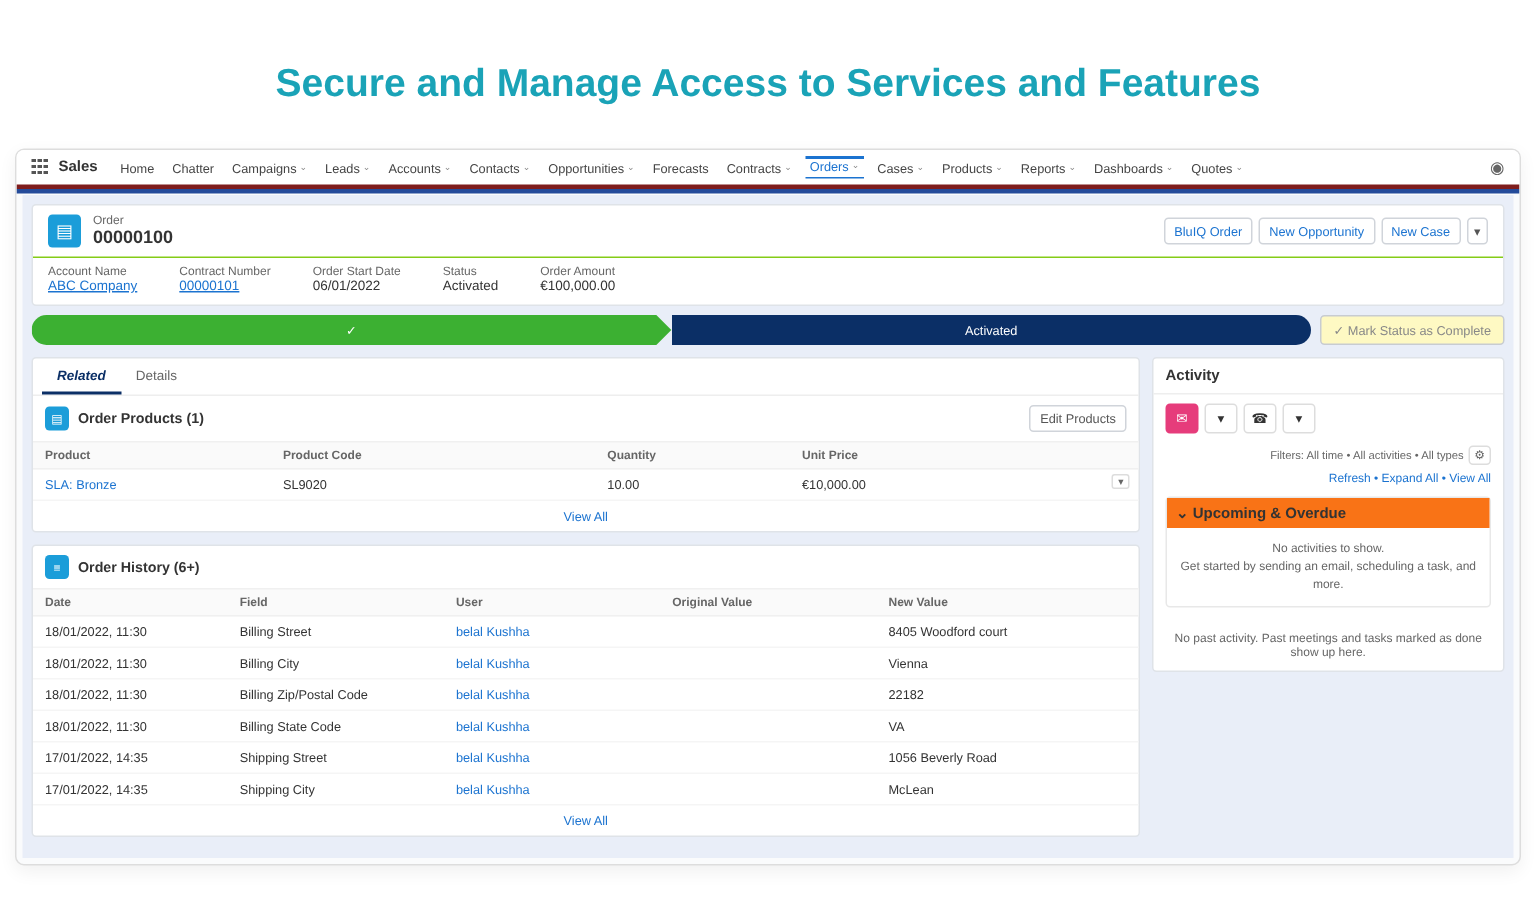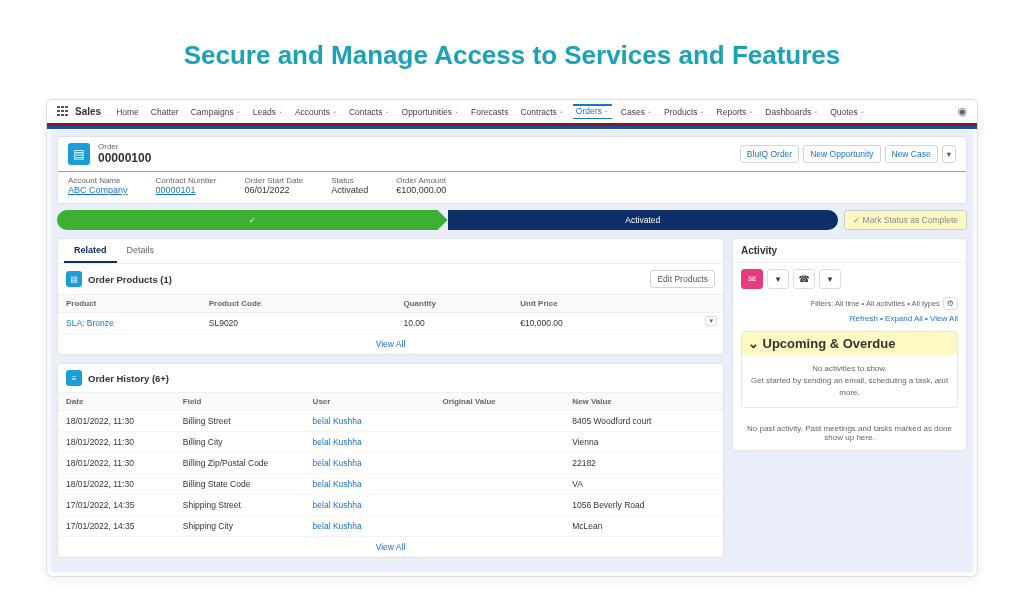--- a/index.html
+++ b/index.html
@@ -1,17 +1,17 @@
 <!DOCTYPE html>
 <html><head>
 <meta charset="utf-8">
 <style>
   * { box-sizing: border-box; margin: 0; padding: 0; }
   body { font-family: -apple-system, "Helvetica Neue", Arial, sans-serif; background: #fff; width: 1024px; height: 608px; overflow: hidden; font-size: 10px; color: #333; }
-  .wrap { width: 932px; margin: 0 auto; padding-top: 40px; }
+  .wrap { width: 1004px; margin: 0 auto; padding-top: 40px; }
   h1.title { text-align: center; color: #1aa3b7; font-size: 26px; font-weight: 700; margin-bottom: 28px; }
   .app-frame { border: 1px solid #ddd; border-radius: 6px; background: #fafbfc; box-shadow: 0 4px 12px rgba(0,0,0,0.06); overflow: hidden; }
   .navbar { display: flex; align-items: center; background: #fff; border-bottom: 3px solid #7f1d1d; padding: 4px 10px; gap: 6px; font-size: 8.5px; }
   .waffle { width: 12px; height: 12px; display: grid; grid-template-columns: repeat(3,2.5px); grid-template-rows: repeat(3,2.5px); gap: 1.5px; }
   .waffle span { background: #555; width: 2.5px; height: 2.5px; }
   .app-name { font-weight: 700; font-size: 10px; margin-right: 6px; }
   .nav-item { color: #444; padding: 2px 3px; white-space: nowrap; cursor: pointer; display: flex; gap: 2px; }
   .nav-item.active { border-top: 2px solid #1b73d0; border-bottom: 1px solid #1b73d0; color: #1b73d0; padding-top: 0; }
   .chev { font-size: 6px; color: #888; }
   .nav-right { margin-left: auto; color: #666; font-size: 11px; }
@@ -35,21 +35,21 @@
   .stage-seg { flex: 1; display: flex; align-items: center; justify-content: center; color: #fff; font-size: 8.5px; position: relative; }
   .stage-seg.done { background: #3cb032; clip-path: polygon(0 0, calc(100% - 10px) 0, 100% 50%, calc(100% - 10px) 100%, 0 100%); }
   .stage-seg.current { background: #0b2f66; }
   .mark-btn { background: #fef9c3; border: 1px solid #c8ccd1; border-radius: 3px; padding: 4px 8px; font-size: 8.5px; color: #888; }
   .cols { display: flex; gap: 8px; }
   .left { flex: 1; }
   .right { width: 235px; }
   .card { background: #fff; border: 1px solid #dfe3e8; border-radius: 3px; margin-bottom: 8px; }
   .tabs { display: flex; border-bottom: 1px solid #eee; padding: 0 6px; font-size: 9px; }
   .tab { padding: 6px 10px; color: #666; cursor: pointer; }
-  .tab.active { color: #0b2f66; border-bottom: 2px solid #0b2f66; font-weight: 600; }
+  .tab.active { color: #0b2f66; border-bottom: 2px solid #0b2f66; font-weight: 600; font-style: italic; }
   .section-head { display: flex; align-items: center; padding: 6px 8px; }
   .section-icon { width: 16px; height: 16px; background: #1b9dd9; border-radius: 3px; margin-right: 6px; display:flex;align-items:center;justify-content:center;color:#fff;font-size:8px;}
   .section-title { font-size: 9.5px; font-weight: 600; }
   .section-head .btn { margin-left: auto; color: #555; }
   .tbl-head { display: flex; padding: 4px 8px; background: #fafafa; border-top: 1px solid #f0f0f0; border-bottom: 1px solid #f0f0f0; font-size: 8px; color: #666; font-weight: 600; }
   .tbl-row { display: flex; padding: 5px 8px; border-bottom: 1px solid #f5f5f5; font-size: 8.5px; position: relative; }
   .view-all { text-align: center; padding: 5px; font-size: 8.5px; color: #1b73d0; cursor: pointer; }
   .link { color: #1b73d0; cursor: pointer; }
   .caret-box { position: absolute; right: 6px; top: 3px; border: 1px solid #ddd; border-radius: 2px; padding: 0 3px; font-size: 7px; color: #666; cursor:pointer; }
   
@@ -64,21 +64,21 @@
   .oh-c4 { flex: 0 0 20%; }
   .oh-c5 { flex: 1; }
   .activity-title { padding: 6px 8px; font-size: 10px; font-weight: 600; border-bottom: 1px solid #eee; }
   .activity-actions { display: flex; gap: 4px; padding: 6px 8px; }
   .act-btn { width: 22px; height: 20px; border: 1px solid #ddd; border-radius: 3px; display:flex;align-items:center;justify-content:center; font-size: 9px; cursor:pointer; }
   .act-btn.pink { background: #e63c7b; color: #fff; border-color: #e63c7b; }
   .filter-row { padding: 2px 8px; text-align: right; font-size: 7.5px; color: #666; display:flex; justify-content:flex-end; align-items:center; gap:3px;}
   .gear { border: 1px solid #ddd; border-radius: 3px; padding: 1px 3px; font-size: 8px; cursor:pointer; }
   .link-row { padding: 2px 8px 8px; text-align: right; font-size: 8px; color: #1b73d0; }
   .upover { border: 1px solid #e8e8e8; border-radius: 3px; margin: 0 8px 8px; }
-  .upover-head { background: #fef9c3; padding: 4px 6px; font-size: 13px; font-weight: 600; }
+  .upover-head { background: #f97316; padding: 4px 6px; font-size: 10px; font-weight: 600; }
   .upover-body { padding: 8px; text-align: center; font-size: 8px; color: #666; line-height: 1.5; }
   .past-msg { padding: 8px; text-align: center; font-size: 8px; color: #666; }
 </style>
 </head>
 <body>
 
 <div class="wrap">
   <h1 class="title">Secure and Manage Access to Services and Features</h1>
 
   <div class="app-frame">

